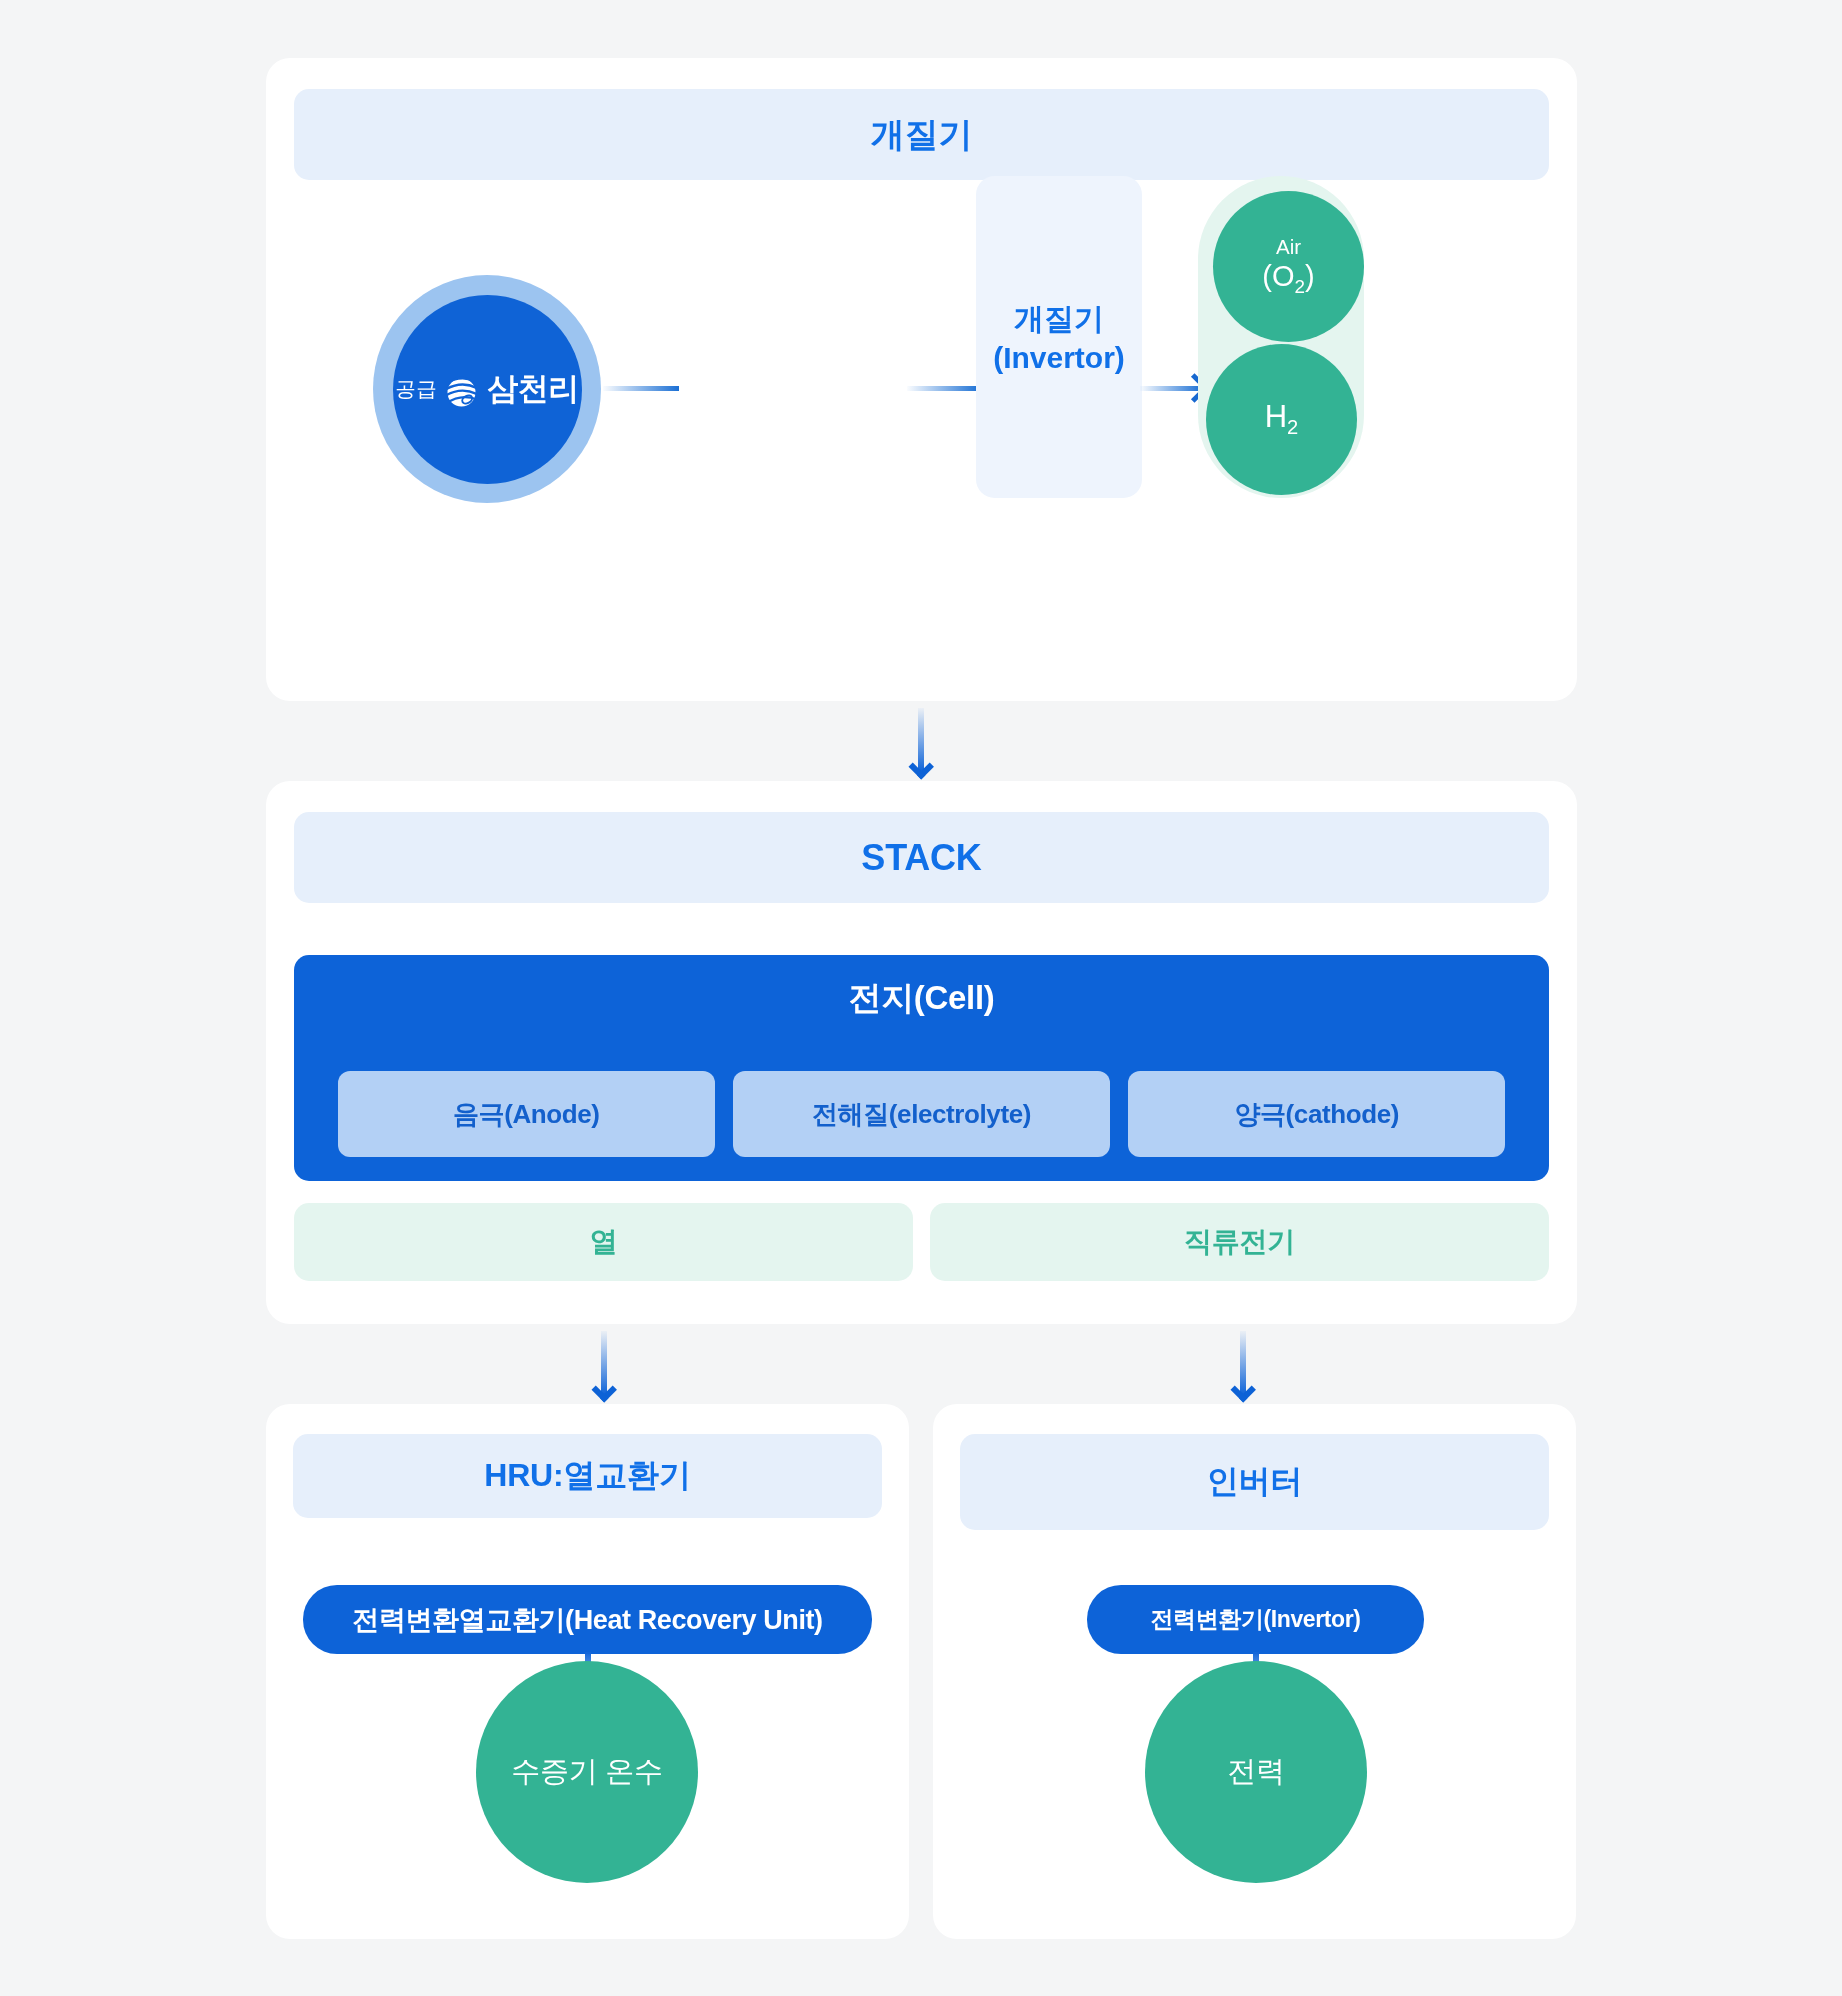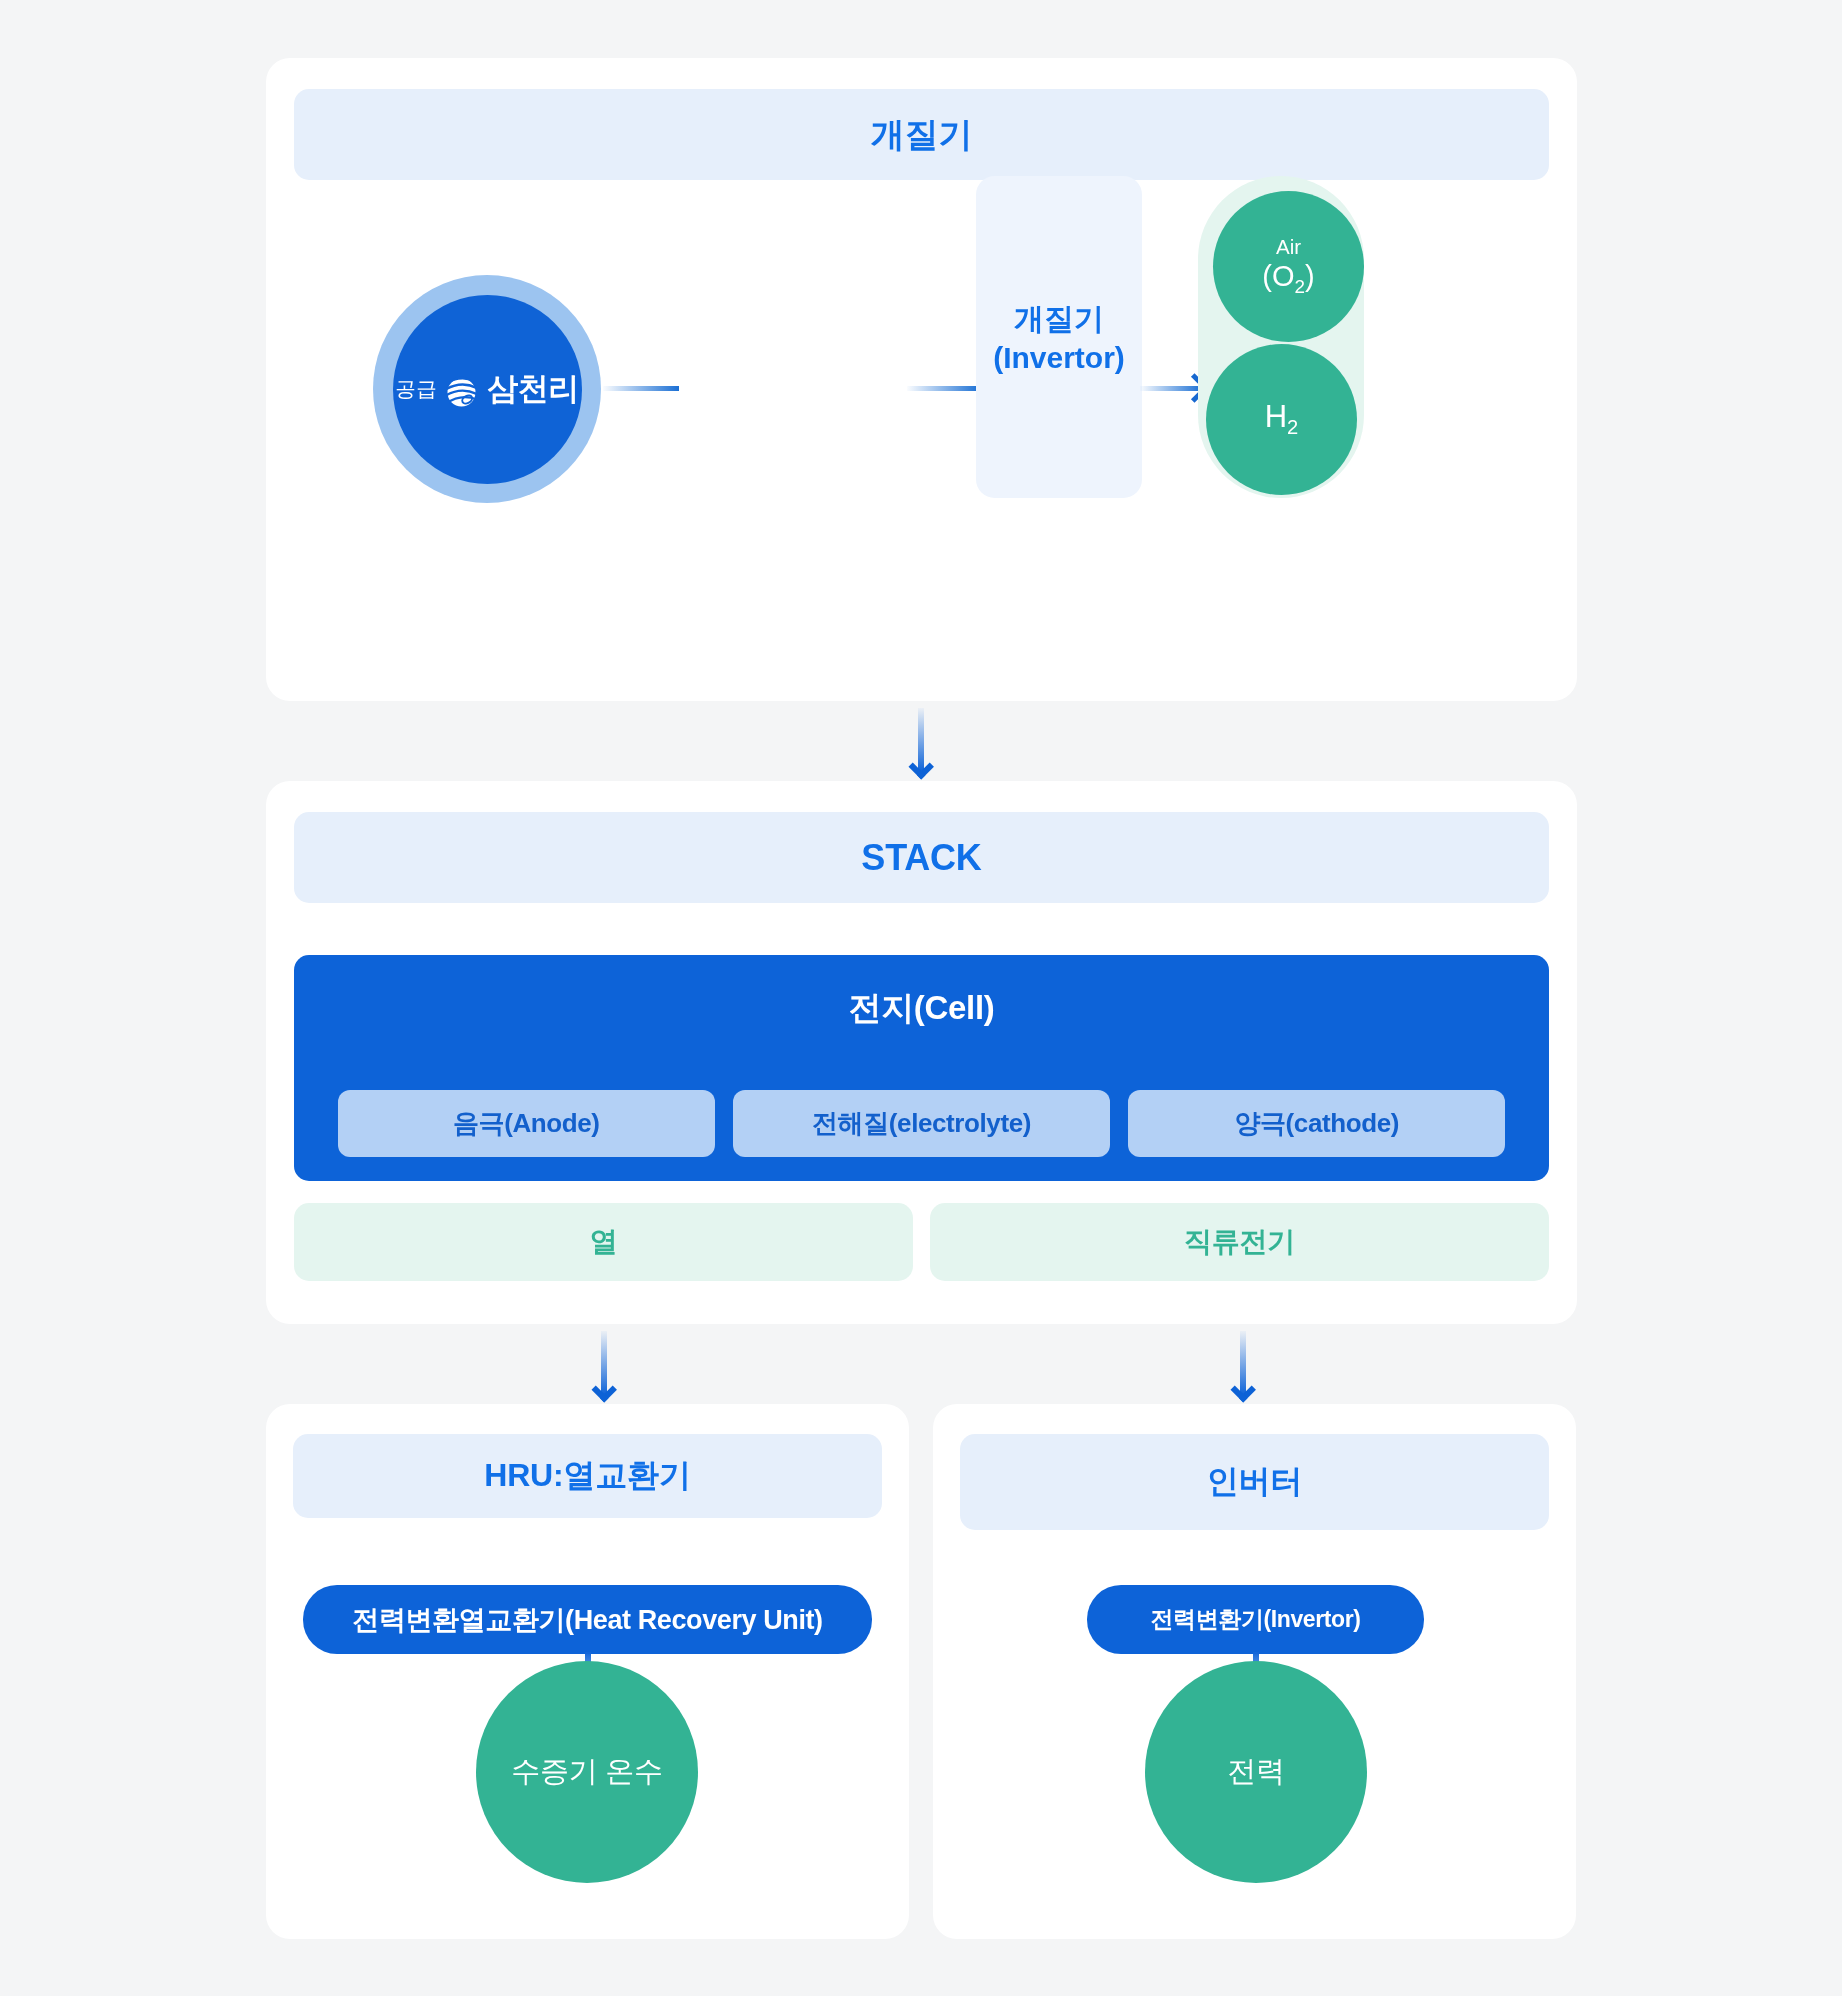--- a/index.html
+++ b/index.html
@@ -199,39 +199,39 @@
   #arrow-left  { left: 601px;  top: 1331px; height: 63px; }
   #arrow-right { left: 1240px; top: 1331px; height: 63px; }
 
   
   #cell-block {
     position: absolute;
     left: 294px; top: 955px;
     width: 1255px; height: 226px;
     background: #0d63d8;
     border-radius: 15px;
-    padding-top: 31px;
+    padding-top: 21px;
   }
   #cell-title {
     text-align: center;
     color: #ffffff;
     font-size: 33px;
     font-weight: 700;
     letter-spacing: -0.3px;
   }
   #cell-subs {
     position: absolute;
     left: 44px; bottom: 24px;
     width: 1167px;
     display: flex;
     gap: 18.6px;
   }
   .cell-sub {
     flex: 1;
-    height: 67px;
+    height: 86px;
     background: #b3d0f5;
     border-radius: 12px;
     display: flex;
     align-items: center;
     justify-content: center;
     color: #1360cc;
     font-size: 26px;
     font-weight: 700;
     letter-spacing: -0.4px;
   }

